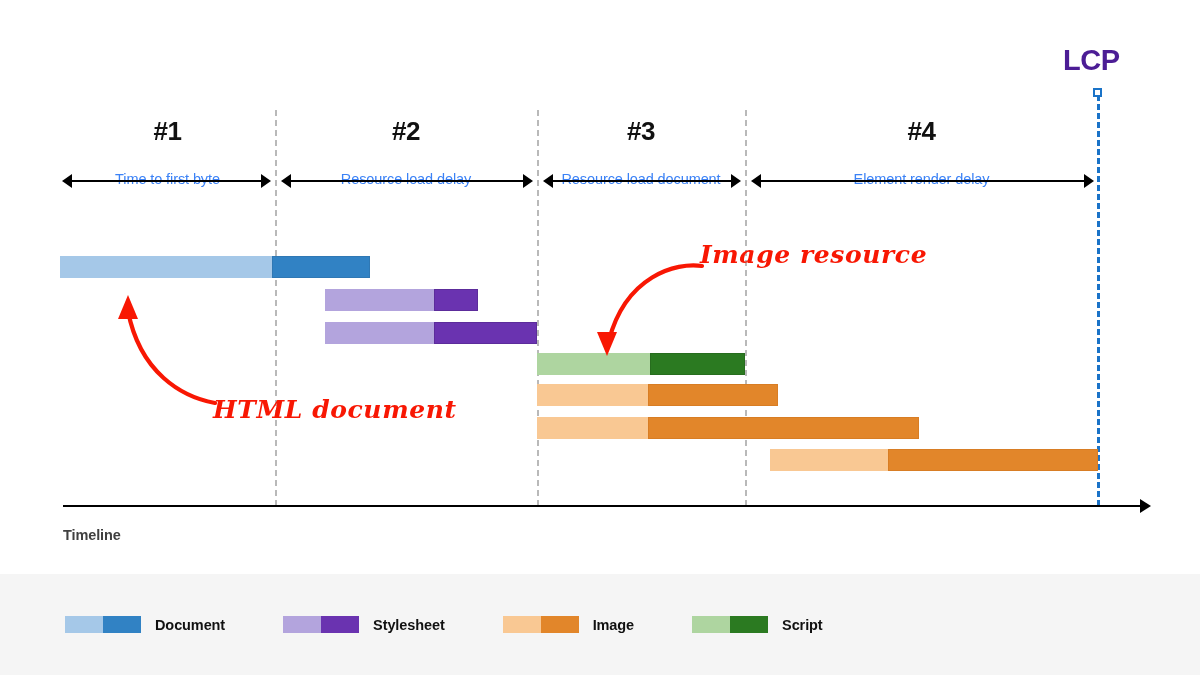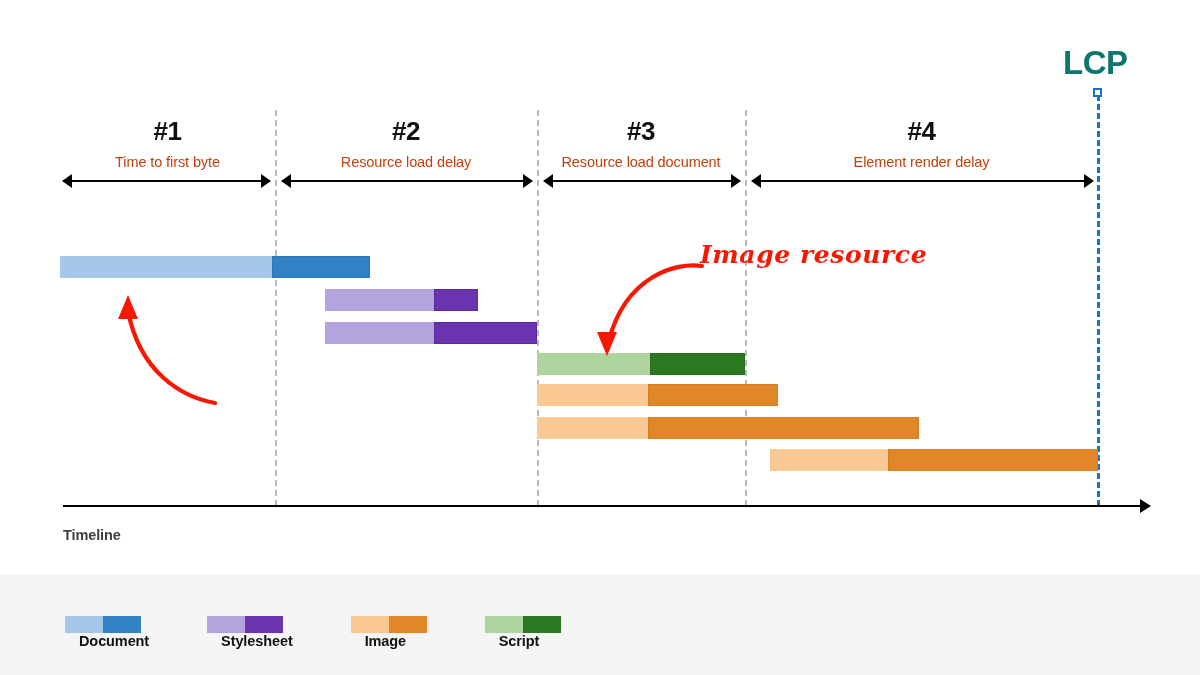--- a/index.html
+++ b/index.html
@@ -14,36 +14,36 @@
 
   
   .footer-band{
     position:absolute;left:0;right:0;top:574px;bottom:0;
     background:#f5f5f5;
   }
   .legend{
     position:absolute;left:65px;top:616px;
     display:flex;align-items:center;gap:0;
   }
-  .legend-item{display:flex;align-items:flex-start;margin-right:58px;flex-direction:column;}
+  .legend-item{display:flex;align-items:center;margin-right:58px;}
   .swatch{display:flex;width:76px;height:17px;}
   .swatch span{display:block;width:50%;height:100%;}
   .legend-label{
     margin-left:14px;font-size:14.5px;font-weight:bold;color:#111;
     white-space:nowrap;letter-spacing:-0.1px;
   }
 
   
   .phase{position:absolute;text-align:center;}
   .phase-num{
     font-size:26px;font-weight:bold;color:#111;line-height:1;
     letter-spacing:-0.5px;
   }
   .phase-name{
-    font-size:14.5px;color:#c2410c;margin-top:11px;line-height:1.1;
+    font-size:14.5px;color:#3b82f6;margin-top:28px;line-height:1.1;
     white-space:nowrap;letter-spacing:-0.1px;
   }
 
   
   .phase-arrow{position:absolute;height:14px;}
   .phase-arrow .shaft{
     position:absolute;left:7px;right:7px;top:6px;height:2px;background:#000;
   }
   .phase-arrow .head{
     position:absolute;top:0;width:0;height:0;
@@ -52,21 +52,21 @@
   .phase-arrow .head.left{left:0;border-right:10px solid #000;}
   .phase-arrow .head.right{right:0;border-left:10px solid #000;}
 
   
   .divider{
     position:absolute;width:0;border-left:2px dashed #b9b9b9;
   }
 
   
   .lcp-label{
-    position:absolute;font-size:33px;font-weight:bold;color:#0f766e;
+    position:absolute;font-size:29px;font-weight:bold;color:#4c1d95;
     letter-spacing:-0.5px;line-height:1;
   }
   .lcp-line{
     position:absolute;width:0;border-left:3px dashed #1a73c8;
   }
   .lcp-box{
     position:absolute;width:9px;height:9px;
     border:2px solid #1a73c8;background:#ffffff;box-sizing:border-box;
   }
 
@@ -180,20 +180,21 @@
 
   <div class="bar" style="left:770px;top:449px;width:328px;">
     <div class="seg" style="width:118px;background:#f9c893;"></div>
     <div class="seg" style="width:210px;background:#e2862a;border:1px solid #d87d24;"></div>
   </div>
 
   <svg class="anno-svg" style="left:110px;top:285px;width:130px;height:130px;" viewBox="0 0 130 130">
     <path d="M 105 118 C 72 112, 30 88, 18 26" stroke="#f81703" stroke-width="4.2" fill="none" stroke-linecap="round"></path>
     <path d="M 18 10 L 28 34 L 8 34 Z" fill="#f81703"></path>
   </svg>
+  <div class="annotation" style="left:213px;top:395px;">HTML document</div>
 
   <svg class="anno-svg" style="left:580px;top:258px;width:130px;height:110px;" viewBox="0 0 130 110">
     <path d="M 122 8 C 96 4, 46 18, 29 82" stroke="#f81703" stroke-width="4.2" fill="none" stroke-linecap="round"></path>
     <path d="M 27 98 L 17 74 L 37 74 Z" fill="#f81703"></path>
   </svg>
   <div class="annotation" style="left:700px;top:240px;">Image resource</div>
 
   <div class="timeline-axis" style="left:63px;top:505px;width:1077px;"></div>
   <div class="timeline-arrow" style="left:1140px;top:499px;"></div>
   <div class="timeline-label" style="left:63px;top:527px;">Timeline</div>

